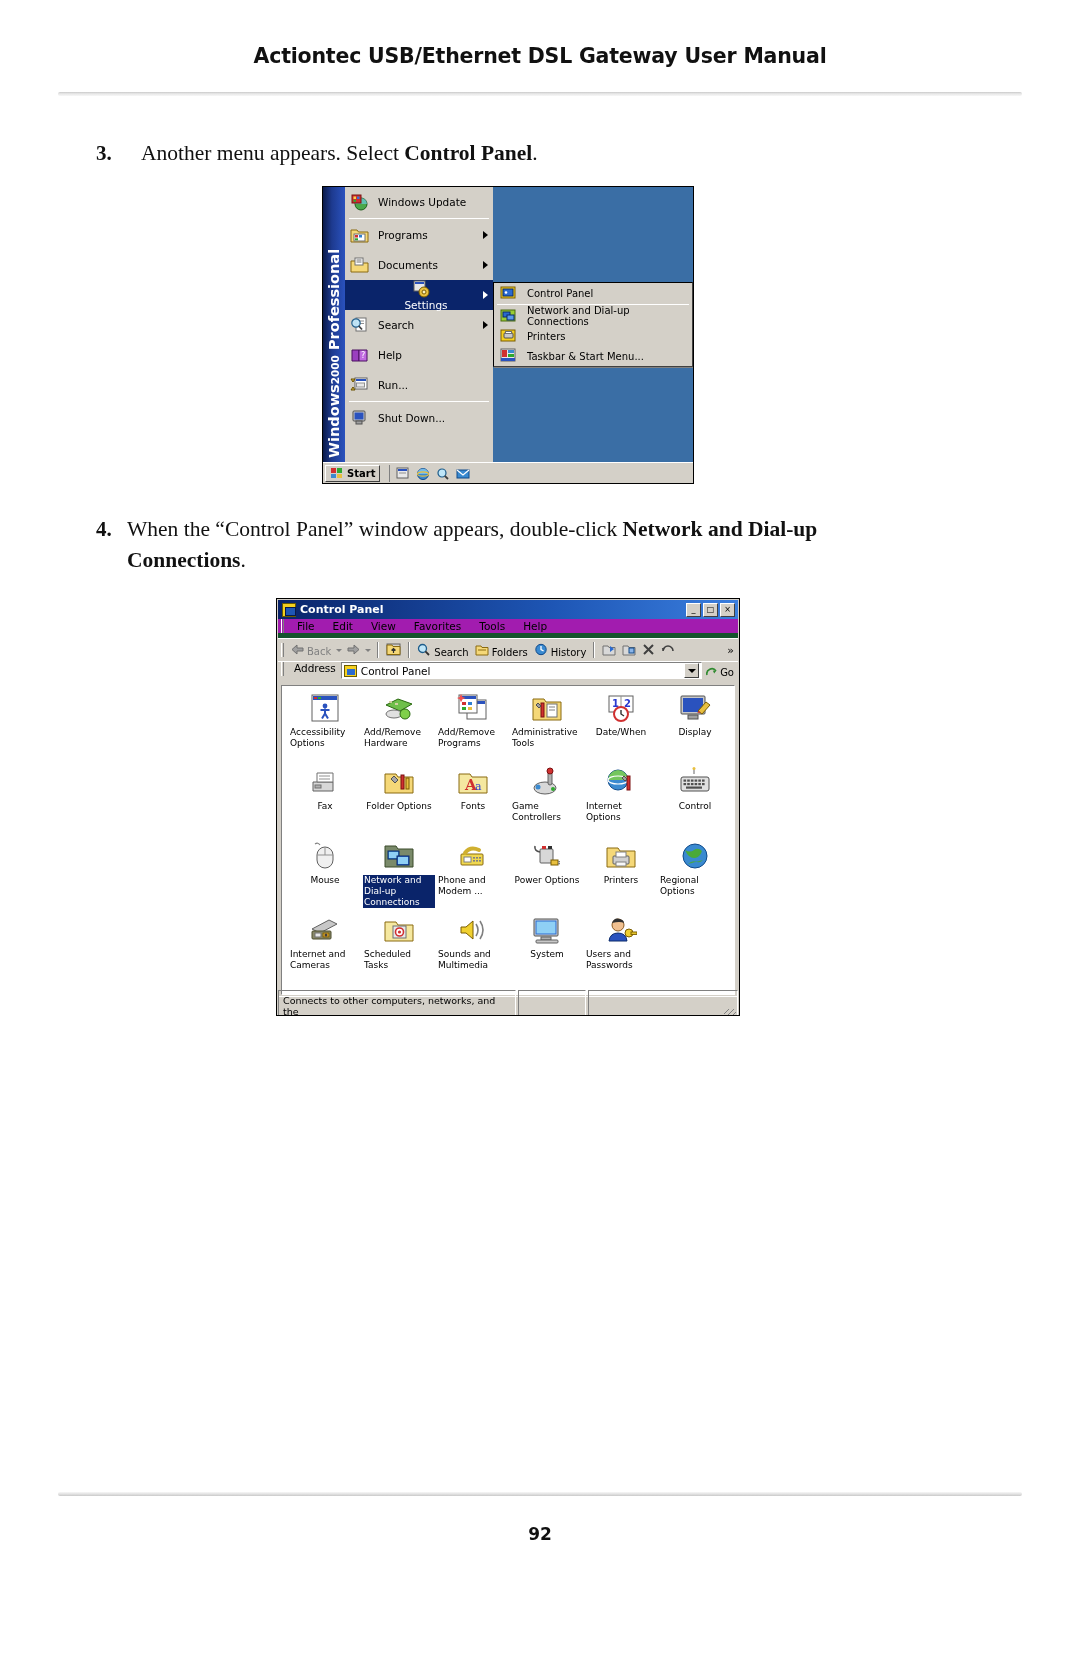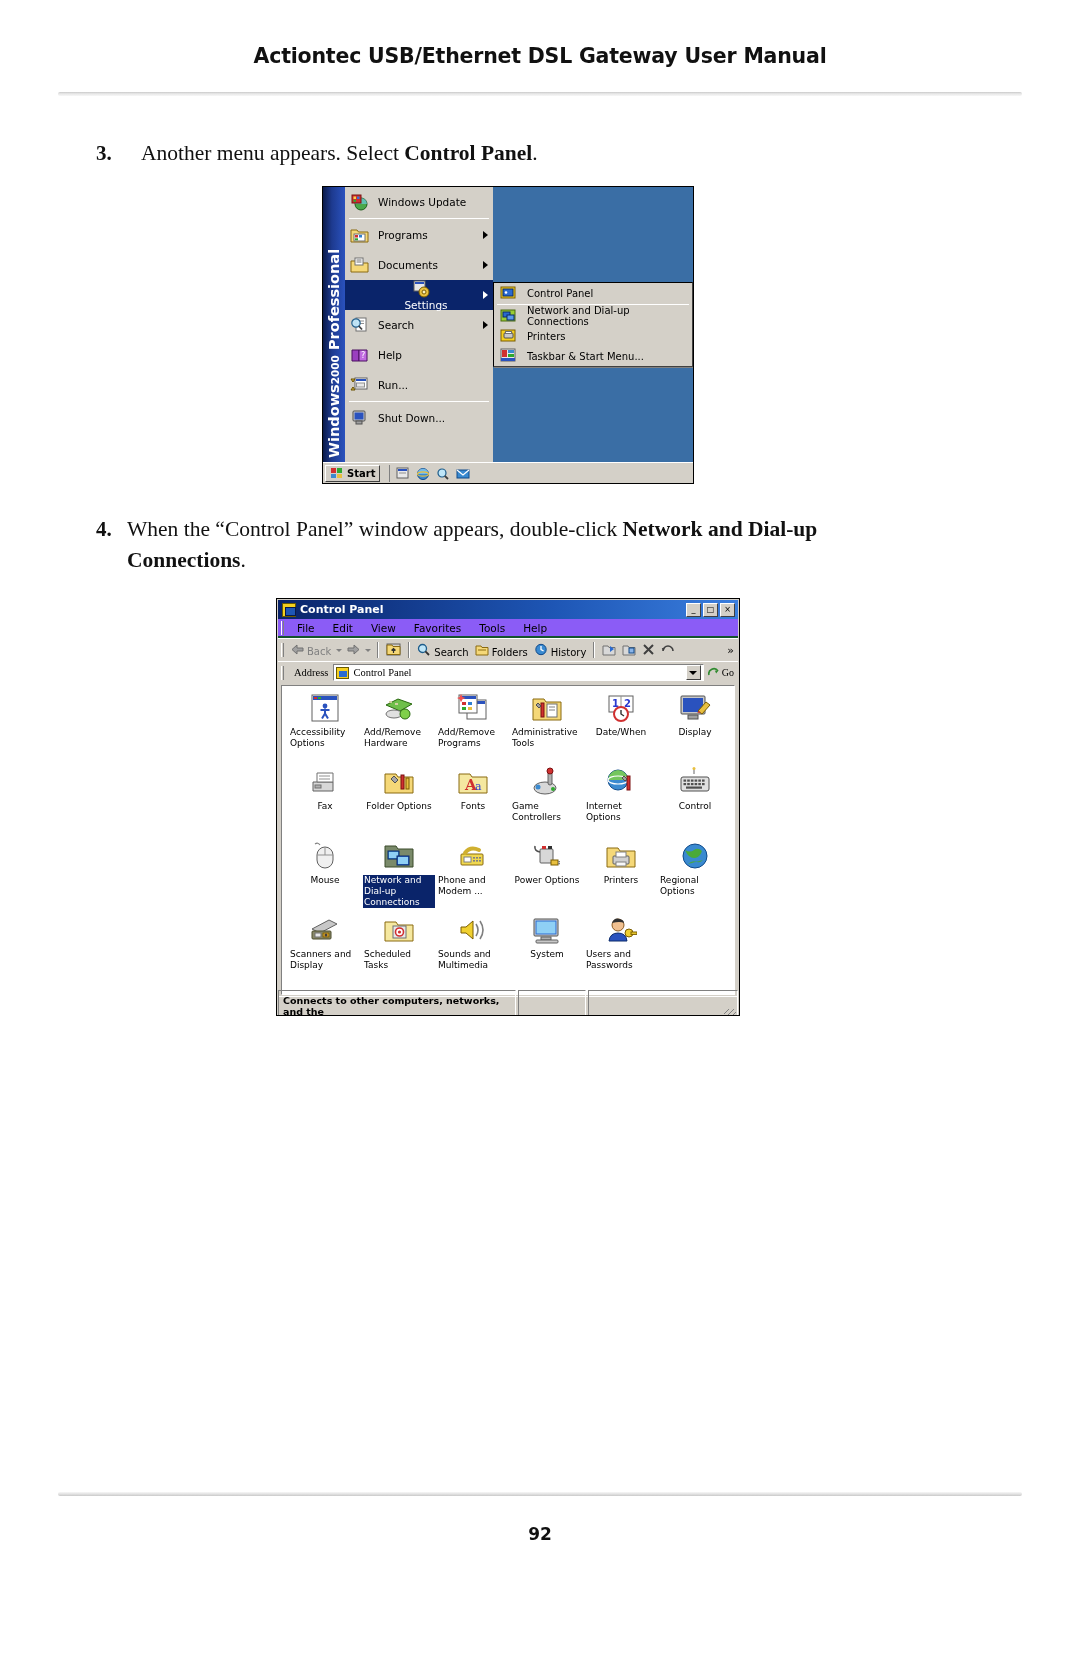--- a/index.html
+++ b/index.html
@@ -156,45 +156,44 @@
   .cp-winbtns { margin-left:auto; display:flex; gap:2px; padding-right:1px; }
   .cp-winbtn {
     width:15px;height:14px;background:#d4d0c8;
     border:1px solid #ffffff;border-right-color:#404040;border-bottom-color:#404040;
     font-size:8px;line-height:12px;text-align:center;color:#000;
     font-family:"DejaVu Sans", sans-serif;
   }
 
   .cp-menubar {
     position:absolute; left:1px; top:20px; width:460px; height:19px;
-    background:#8b5cf6; display:flex; align-items:center;
-    border-bottom:2px solid #14532d;
+    background:#a21caf; display:flex; align-items:center;
+    border-bottom:5px solid #14532d;
   }
   .cp-grip { width:3px;height:14px;margin:0 4px 0 3px;
     border-left:1px solid #ffffff;border-right:1px solid #808080; }
   .cp-menu-item { font-size:10.5px; color:#000; padding:1px 9px; }
 
   .cp-toolbar {
     position:absolute; left:1px; top:39px; width:460px; height:23px;
     background:#d4d0c8; display:flex; align-items:center;
     border-top:1px solid #ffffff;
   }
   .tb-btn { display:flex; align-items:flex-end; gap:3px; font-size:10px; color:#000; padding:2px 3px; }
   .tb-btn.disabled { color:#808080; }
   .tb-sep { width:1px;height:16px;margin:0 4px;
     border-left:1px solid #808080;border-right:1px solid #ffffff; }
   .tb-arrow { width:0;height:0;border-top:3px solid #808080;
     border-left:3px solid transparent;border-right:3px solid transparent;margin:0 2px; }
   .tb-chev { margin-left:auto; font-size:11px; padding-right:4px; color:#000; }
 
   .cp-addressbar {
     position:absolute; left:1px; top:62px; width:460px; height:22px;
-    background:#d4d0c8; display:flex; align-items:center;
+    background:#d4d0c8; display:flex; 
     border-top:1px solid #ffffff;
-    font-family:Liberation Serif, serif;
   }
   .addr-label { font-size:10.5px; padding:0 5px 0 6px; }
   .addr-box {
     flex:1; height:17px; background:#ffffff;
     border:1px solid #808080; border-right-color:#ffffff; border-bottom-color:#ffffff;
     display:flex; align-items:center; gap:4px; padding:0 2px;
     font-size:10.5px;
   }
   .addr-ico { width:13px;height:12px;background:#f5d020;border:1px solid #6a5a00;position:relative;flex:0 0 13px; }
   .addr-ico::after{content:"";position:absolute;left:2px;top:3px;width:8px;height:6px;background:#2a6ad0;}
@@ -230,21 +229,21 @@
   .cp-cell.selected .cap { background:#0a246a; color:#ffffff; }
 
   .cp-statusbar {
     position:absolute; left:1px; bottom:1px; width:460px; height:18px;
     background:#d4d0c8; display:flex; align-items:center;
     border-top:1px solid #ffffff;
   }
   .sb-pane {
     height:32px; display:flex; align-items:center; padding:0 4px;
     font-size:9.5px; color:#000;
-    border:1px solid #808080; border-right-color:#ffffff; border-bottom-color:#ffffff;font-weight:bold;
+    border:1px solid #808080; border-right-color:#ffffff; border-bottom-color:#ffffff;
   }
   .sb-main { flex:0 0 238px; }
   .sb-mid  { flex:0 0 68px; margin-left:2px; }
   .sb-end  { flex:1; margin-left:2px; position:relative; }
   .sb-grip {
     position:absolute; right:1px; bottom:0; width:12px; height:12px;
     background:
       linear-gradient(135deg,transparent 45%,#808080 45%,#808080 55%,transparent 55%) 0 0/5px 5px;
   }
 
@@ -887,21 +886,21 @@
     <div class="cp-cell">
       <span class="glyph">
         <svg width="32" height="32" viewBox="0 0 32 32">
           <path d="M3 15 L20 6 L28 10 L11 19 Z" fill="#c8c8c8" stroke="#606060"></path>
           <rect x="3" y="17" width="19" height="8" rx="1" fill="#8a8a6a" stroke="#4a4a2a"></rect>
           <rect x="6" y="19" width="6" height="4" fill="#e8e8e8" stroke="#707070"></rect>
           <rect x="14" y="19" width="6" height="4" fill="#f0b030" stroke="#7a5c00"></rect>
           <circle cx="17" cy="21" r="1.5" fill="#404040"></circle>
         </svg>
       </span>
-      <span class="cap">Scanners and Display</span>
+      <span class="cap">Internet and Cameras</span>
     </div>
 
     <div class="cp-cell">
       <span class="glyph">
         <svg width="32" height="32" viewBox="0 0 32 32">
           <path d="M2 8 h11 l2 3 H30 v16 H2 z" fill="#f5e8a0" stroke="#8a6a10"></path>
           <rect x="10" y="12" width="13" height="12" fill="#e8e8e8" stroke="#707070"></rect>
           <circle cx="16.5" cy="18" r="4" fill="#ffffff" stroke="#d03030" stroke-width="1.6"></circle>
           <circle cx="16.5" cy="18" r="1.6" fill="#d03030"></circle>
         </svg>

